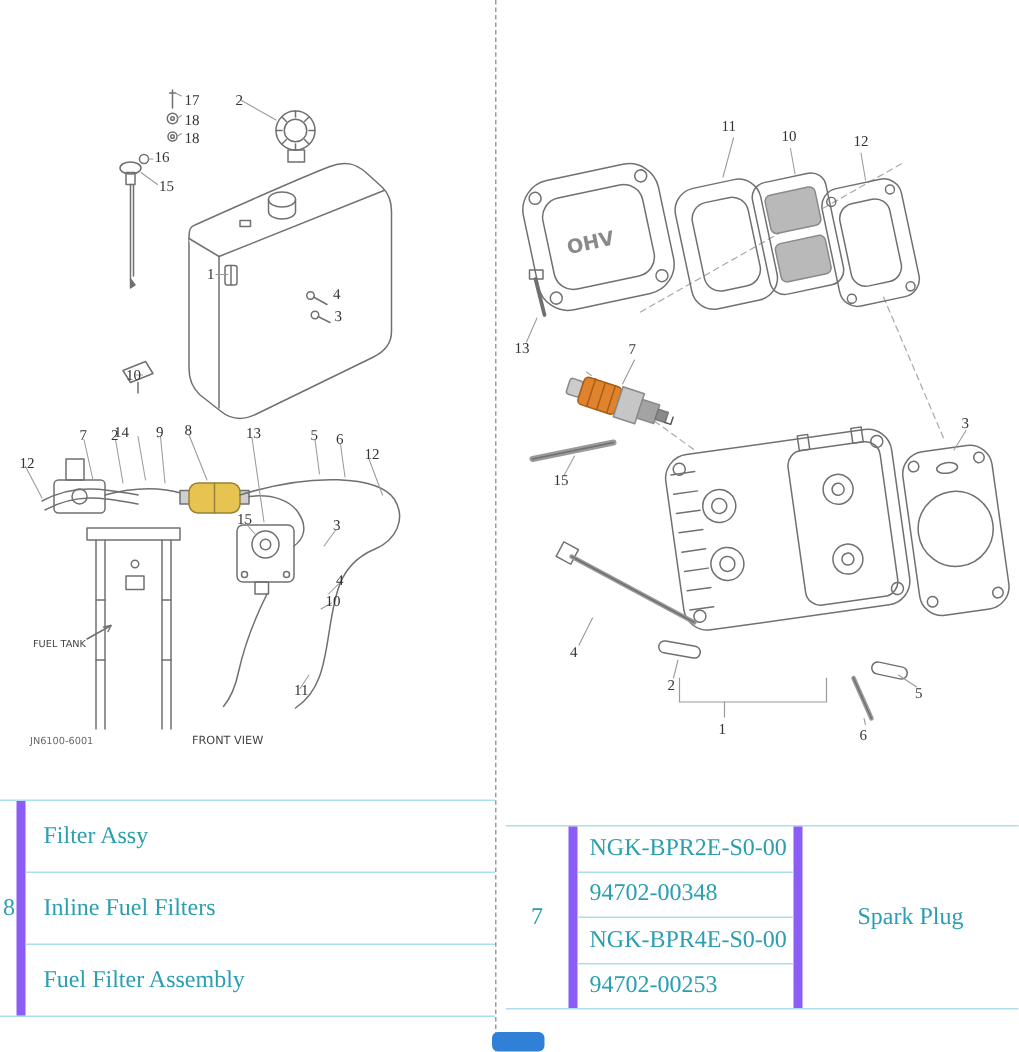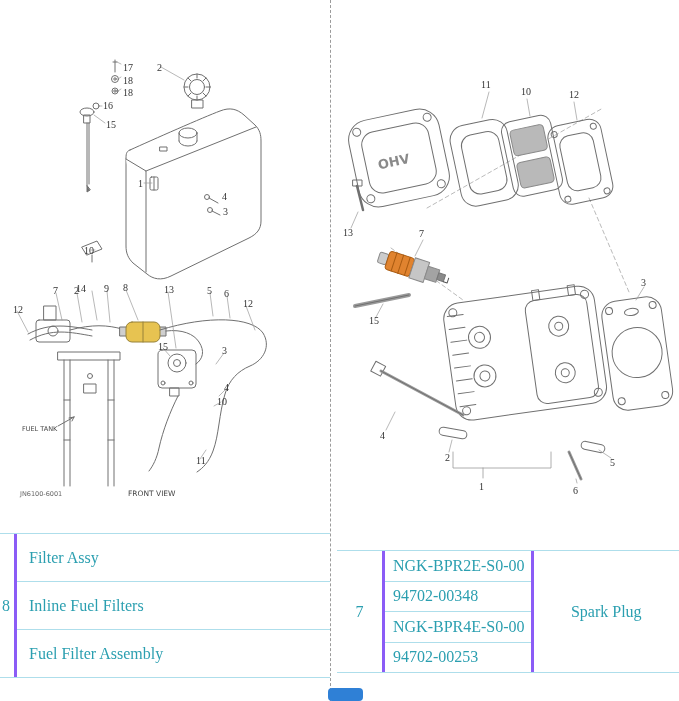--- a/index.html
+++ b/index.html
@@ -7,21 +7,21 @@
   body { background: #ffffff; font-family: "Liberation Serif", serif; position: relative; overflow: hidden; }
   .canvas { position: absolute; left: 0; top: 0; width: 679px; height: 701px; background: #fff; }
   .divider { position: absolute; left: 330px; top: 0; height: 701px; width: 0; border-left: 1.5px dashed #9b9b9b; }
   .panel { position: absolute; top: 0; height: 510px; }
   .panel.left { left: 0; width: 331px; }
   .panel.right { left: 331px; width: 348px; }
   .art { position: absolute; left: 0; top: 0; }
   .callout { position: absolute; font: 10px "Liberation Serif", serif; color: #333; line-height: 1; }
   .tbl { position: absolute; display: flex; border-top: 1px solid #aedeeb; border-bottom: 1px solid #aedeeb; color: #2b9fb0; font-size: 16px; }
   .cell { display: flex; align-items: center; }
-  .col-border { border-right: 3px solid #8b5cf6; }
+  .col-border { border-right: 6px solid #8b5cf6; }
   .stackcol { display: flex; flex-direction: column; flex: 1; }
   .stackrow { display: flex; align-items: center; flex: 1; border-bottom: 1px solid #aedeeb; padding-left: 12px; }
   .stackrow:last-child { border-bottom: none; font-family: Liberation Serif, serif; }
   .center { justify-content: center; }
   .badge { position: absolute; left: 328px; top: 688px; width: 35px; height: 13px; background: #2f80d6; border-radius: 4px; }
 </style>
 </head>
 <body>
 
 <div class="canvas">

